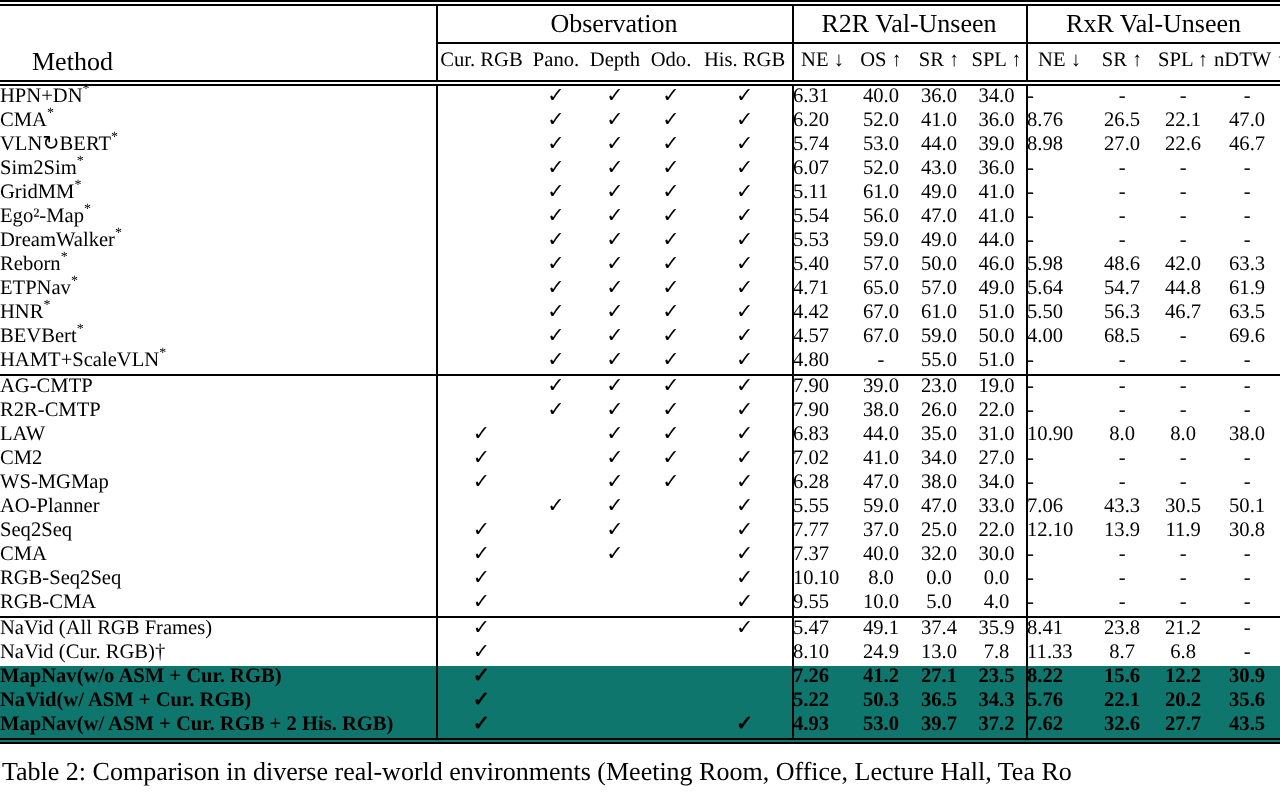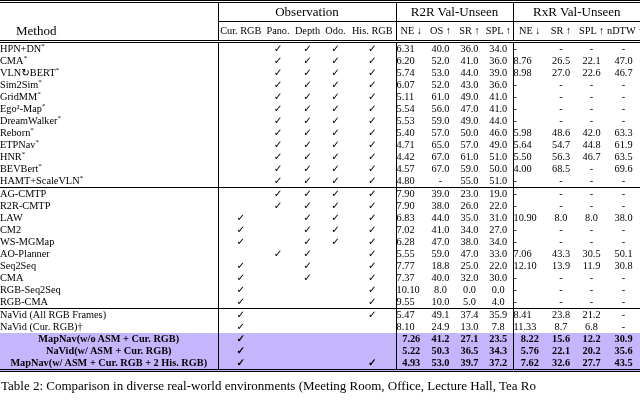--- a/index.html
+++ b/index.html
@@ -43,21 +43,21 @@
   th.method-h {
     text-align: left;
     vertical-align: bottom;
     padding-left: 16px;
     border-bottom: 3px double #000;
   }
   tr.sub-row th { border-bottom: 3px double #000; }
   td.method { text-align: left; }
   td.ne     { text-align: left; padding-left: 0; }
   tr.section-start td { border-top: 1px solid #000; }
-  tr.highlight td { background: #c4b5fd; text-align: center; }
+  tr.highlight td { background: #0f766e; }
   tr.bold td { font-weight: bold; }
   sup { font-size: 7px; line-height: 0; vertical-align: super; }
   .bottom-caption {
     margin-top: 6px;
     font-size: 13px;
     line-height: 15px;
     padding-left: 1px;
     white-space: nowrap;
   }
 </style>
@@ -397,21 +397,21 @@
           <td>50.1</td>
         </tr>
         <tr>
           <td class="method">Seq2Seq</td>
           <td class="vline"><span>✓</span></td>
           <td></td>
           <td><span>✓</span></td>
           <td></td>
           <td><span>✓</span></td>
           <td class="vline ne">7.77</td>
-          <td>18.8</td>
+          <td>37.0</td>
           <td>25.0</td>
           <td>22.0</td>
           <td class="vline ne">12.10</td>
           <td>13.9</td>
           <td>11.9</td>
           <td>30.8</td>
         </tr>
         <tr>
           <td class="method">CMA</td>
           <td class="vline"><span>✓</span></td>

